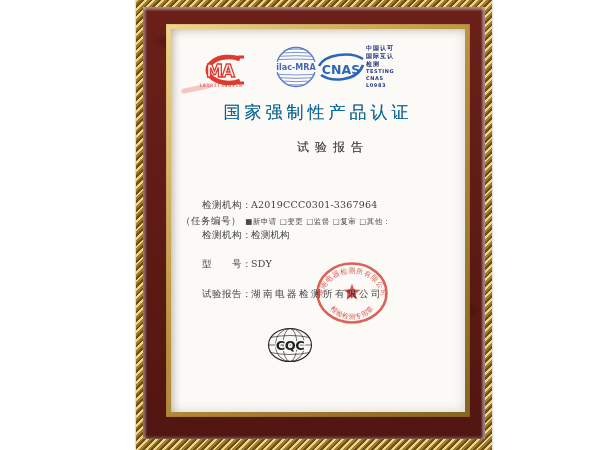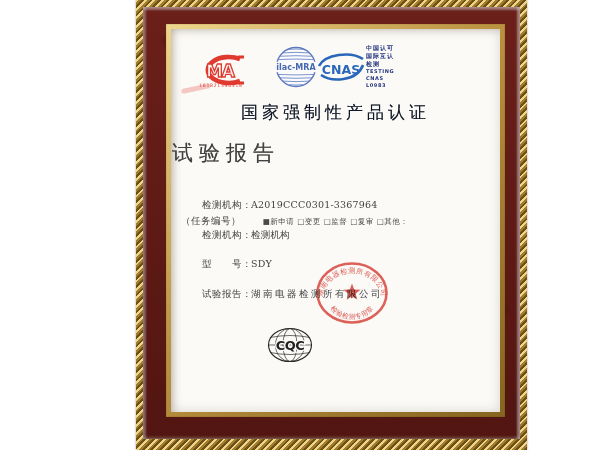--- a/index.html
+++ b/index.html
@@ -3,21 +3,21 @@
 <meta charset="utf-8">
 <style>
   html,body{margin:0;padding:0;}
   body{
     width:600px;height:450px;background:#ffffff;overflow:hidden;
     font-family:"DejaVu Serif","Liberation Serif",serif;
     position:relative;
   }
   
   .frame-outer{
-    position:absolute;left:136px;top:0;width:391px;height:450px;
+    position:absolute;left:136px;top:0;width:356px;height:450px;
     box-sizing:border-box;
     padding:7px 7px 11px 7px;
     background:
       repeating-linear-gradient(135deg,#ecd488 0 2px,#a37b2c 2px 4px,#6d5016 4px 6px);
     box-shadow:0 0 2px rgba(90,60,10,.5);
   }
   .frame-wood{
     width:100%;height:100%;box-sizing:border-box;
     padding:17px 15px 22px 23px;
     background:
@@ -55,26 +55,26 @@
   .cnas{position:absolute;left:146px;top:21px;width:48px;height:34px;}
   .accred{position:absolute;left:195px;top:15px;width:36px;
     font-family:"DejaVu Sans","Liberation Sans",sans-serif;
     color:#24357f;}
   .accred .cjk{font-size:6px;line-height:8px;font-weight:bold;letter-spacing:1px;}
   .accred .lat{font-size:5px;line-height:7px;font-weight:bold;letter-spacing:.6px;}
 
   
   .title{
     position:absolute;left:0;top:72px;width:100%;text-align:center;
-    font-size:17px;letter-spacing:4px;color:#0f172a;font-weight:500;
+    font-size:17px;letter-spacing:4px;color:#0369a1;font-weight:500;
     text-shadow:0 0 .5px rgba(40,40,40,.5);
   }
   .subtitle{
-    position:absolute;left:1px;top:110px;width:100%;
-    font-size:21px;letter-spacing:6px;color:#414141;
+    position:absolute;left:15px;top:110px;width:100%;text-align:center;
+    font-size:12px;letter-spacing:6px;color:#414141;
     text-shadow:0 0 .5px rgba(40,40,40,.5);
   }
   .checkboxes{
     position:absolute;left:0;top:152px;width:100%;text-align:center;
     font-size:7.5px;color:#4a4a4a;letter-spacing:.5px;margin-top:36px;
   }
 
   
   .field{position:absolute;left:0;width:100%;font-size:9.5px;color:#424242;}
   .field .lbl{position:absolute;left:31px;letter-spacing:.5px;white-space:pre;}

